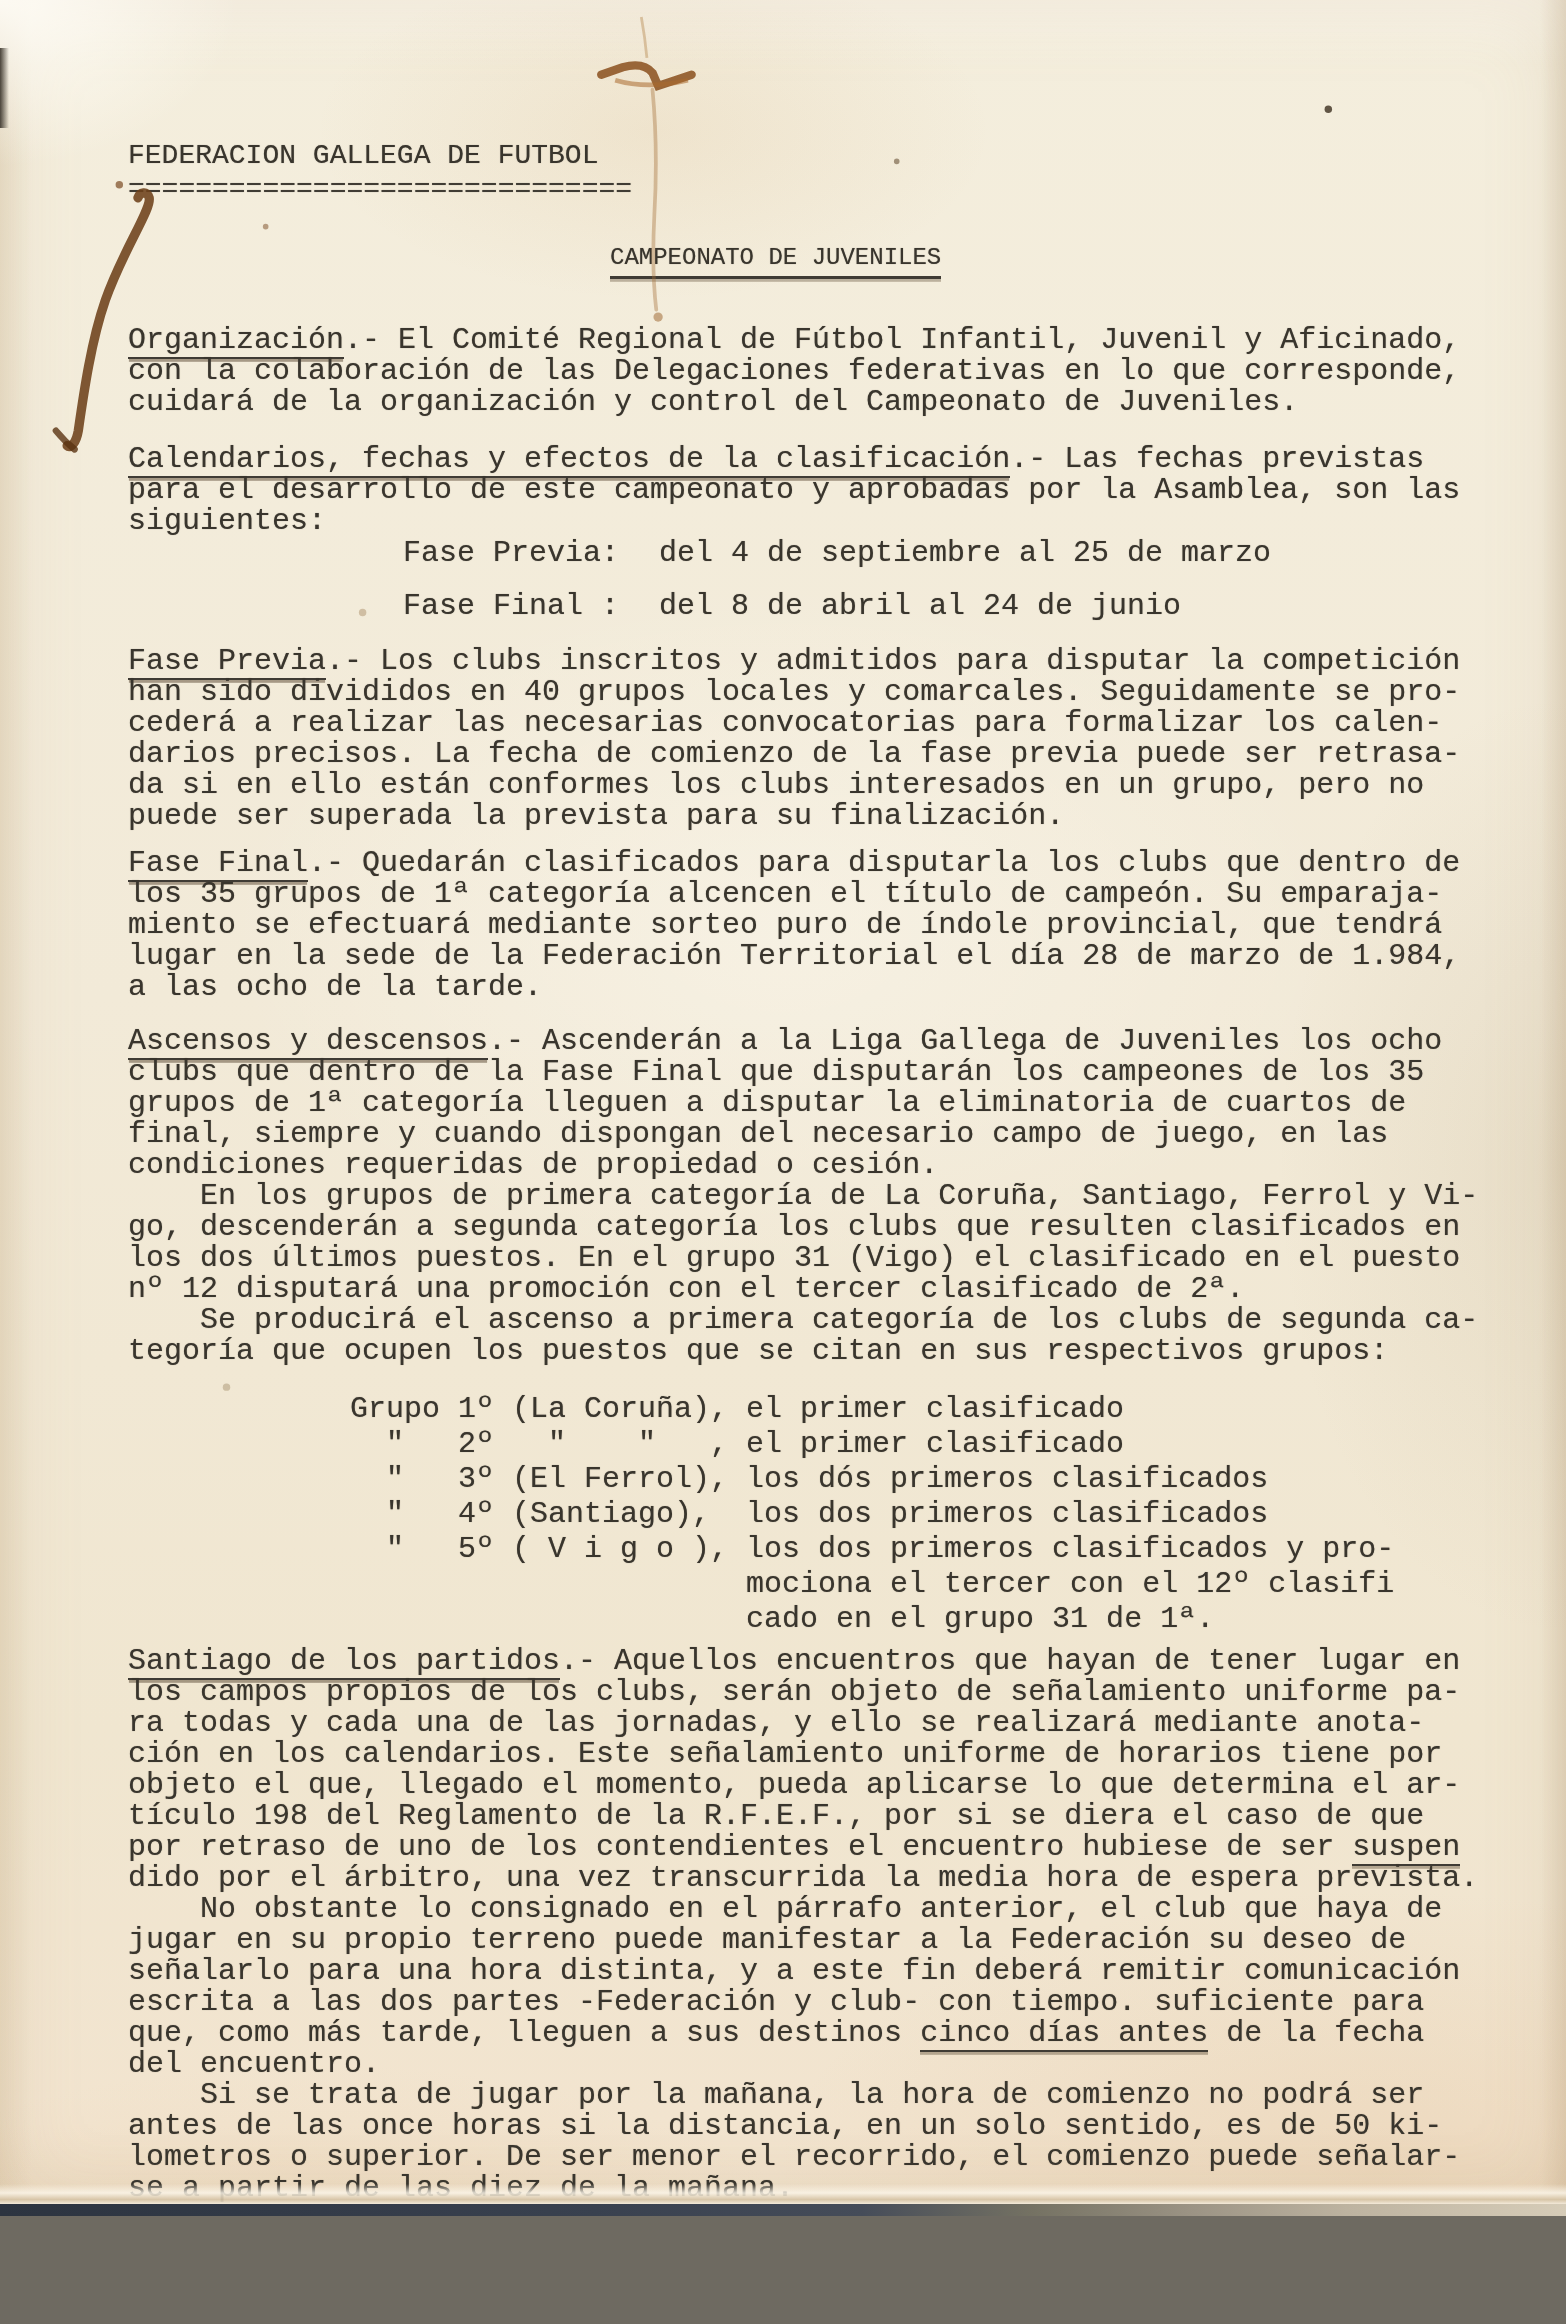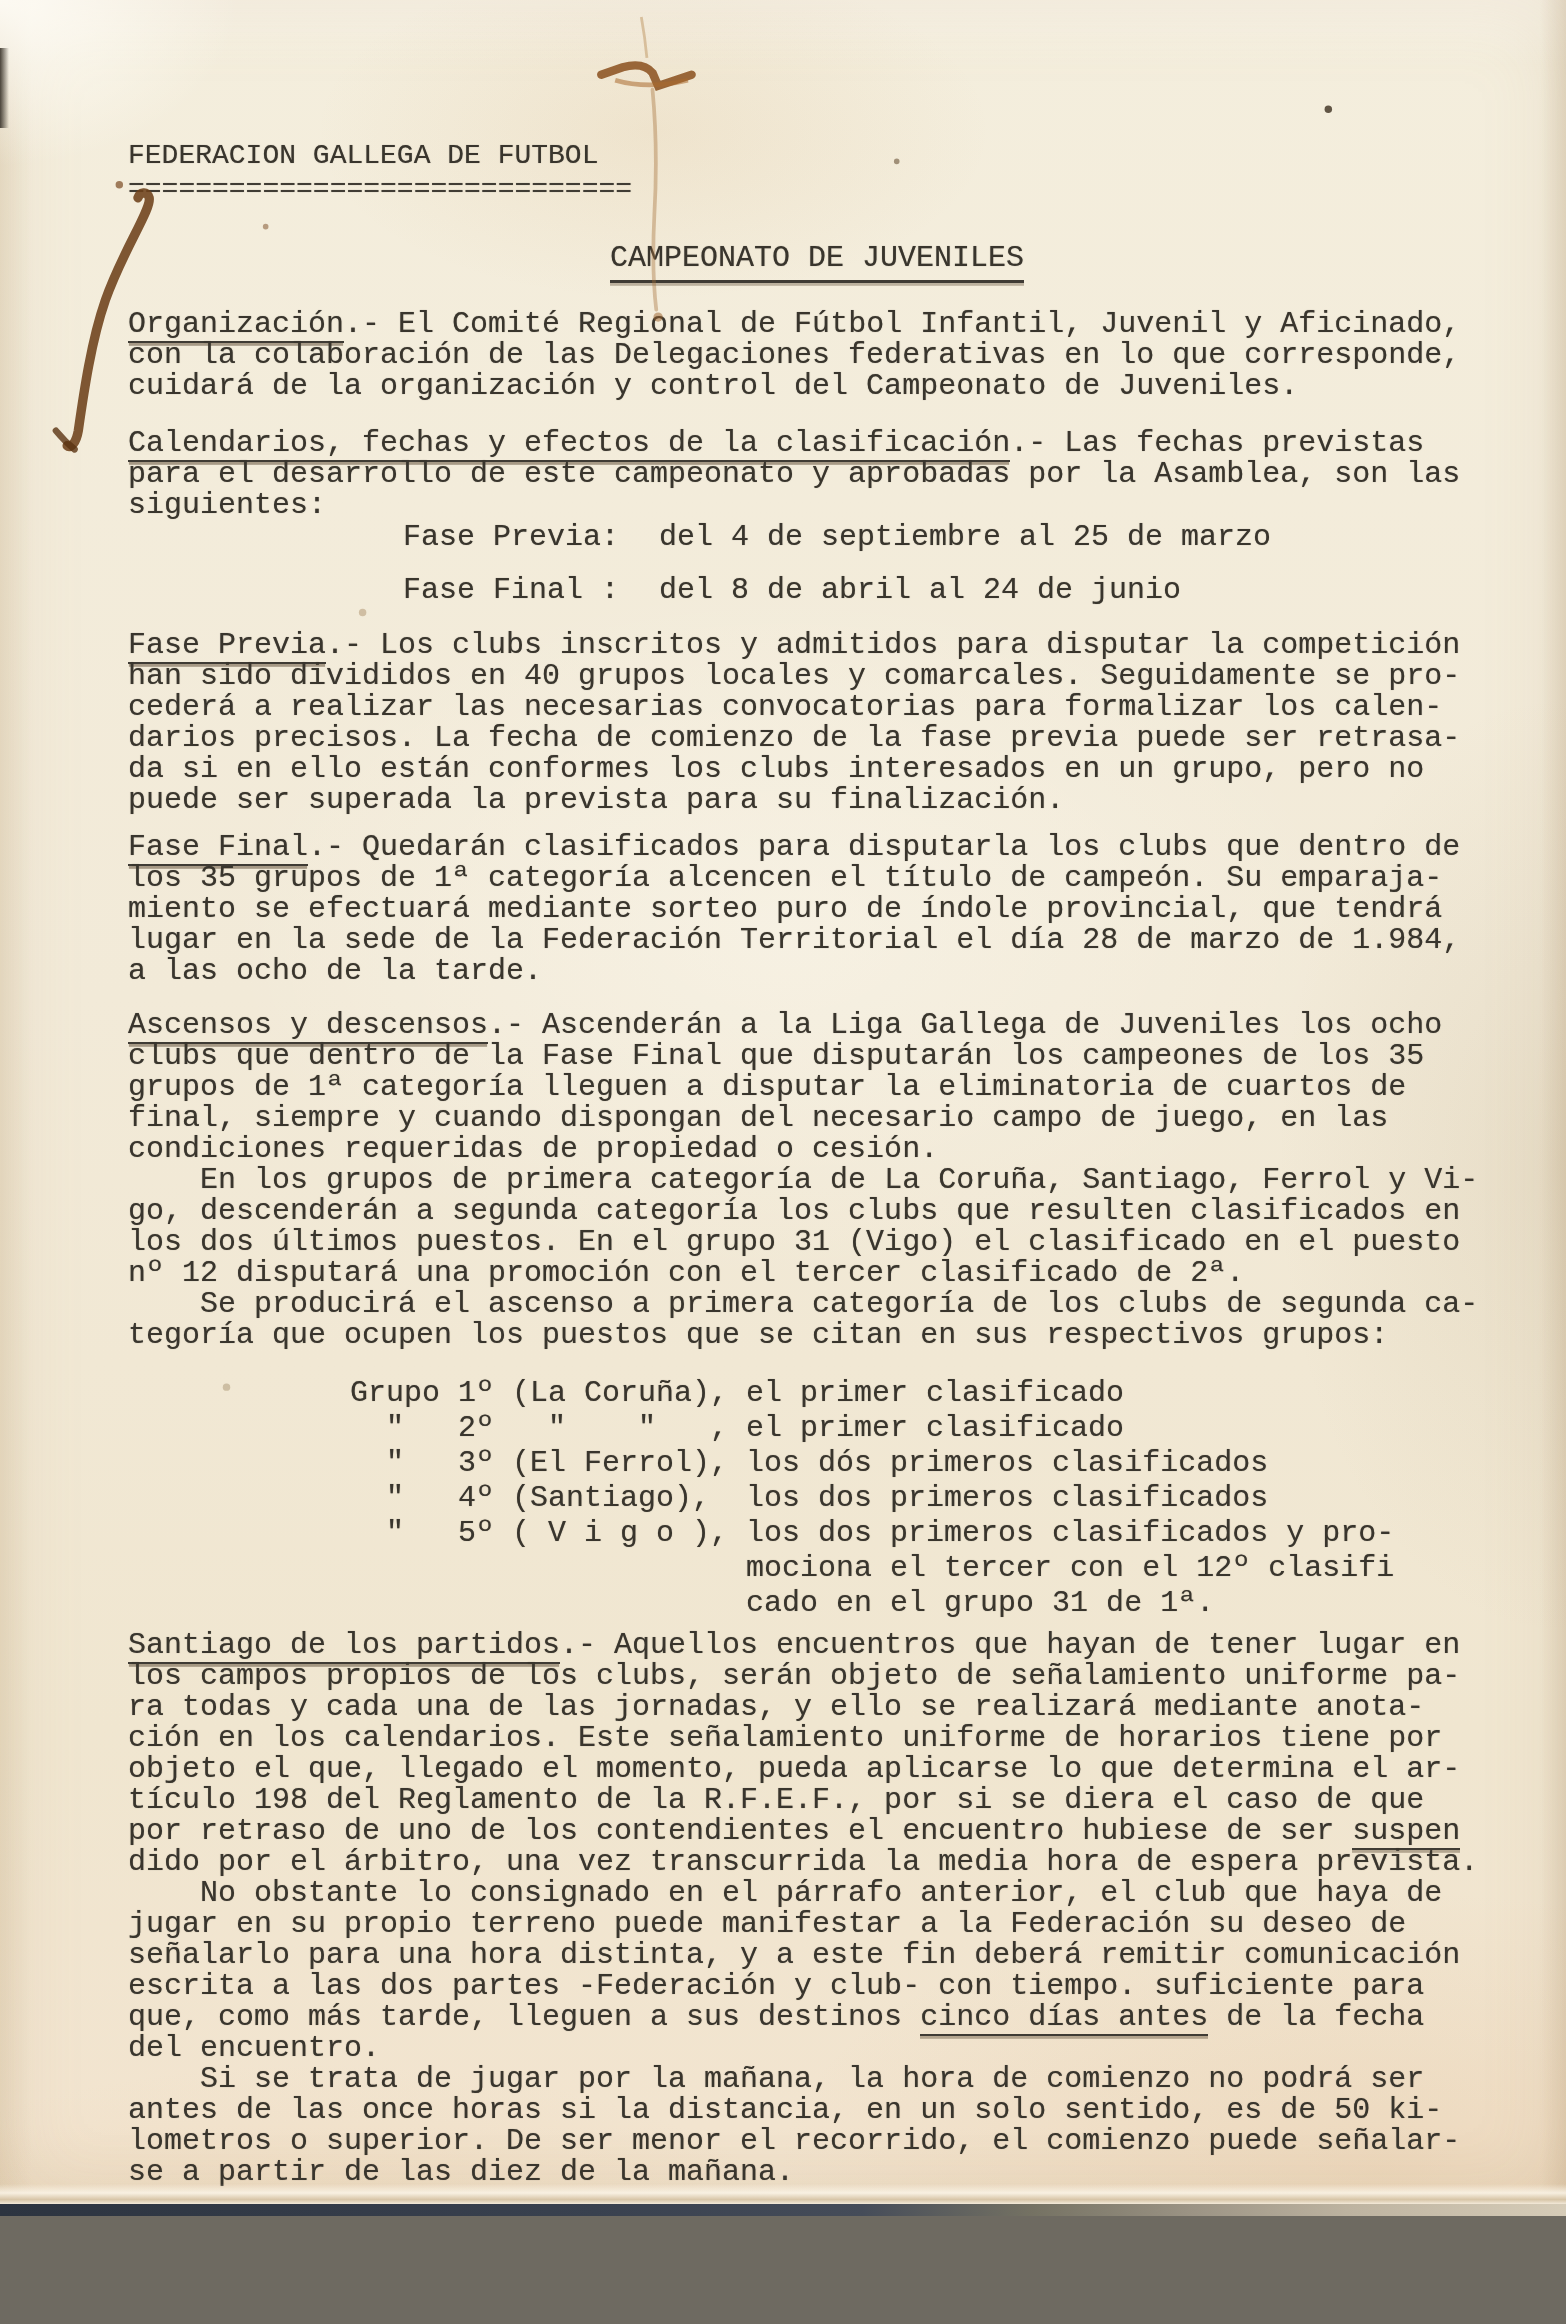--- a/index.html
+++ b/index.html
@@ -25,21 +25,21 @@
     line-height:31px;
     color:#39352d;
     text-shadow:0 0 0.9px rgba(58,54,46,.55);
   }
   .content{position:absolute;left:128px;top:140px;width:1398px;}
   .org{font-size:28px;line-height:32px;}
   .orgrule{font-size:28px;line-height:32px;margin-top:1.9px;letter-spacing:0;color:#403c34;}
   .titlerow{margin-top:32px;margin-left:354px;font-size:32px;line-height:34px;white-space:nowrap;}
   .dashu{border-bottom:4.7px dashed #45413a;padding-bottom:5.6px;}
   .tdash{margin:0 24px;}
-  .subtitle{margin-top:35px;margin-left:482px;font-size:30px;line-height:34px;}
+  .subtitle{margin-top:35px;margin-left:482px;font-size:24px;line-height:34px;}
   .solidu{border-bottom:3.7px solid #3f3b34;padding-bottom:4.7px;box-shadow:0 2.8px 0 rgba(120,104,82,.45);}
   .para{white-space:pre-wrap;}
   .hd{border-bottom:2.8px solid #3f3b34;box-shadow:0 3.7px 0 -0.9px rgba(118,102,80,.62);}
   .u{border-bottom:2.8px solid #3f3b34;box-shadow:0 2.8px 0 rgba(118,102,80,.5);}
   .sched{margin-left:275px;margin-top:1px;}
   .srow{white-space:pre;}
   .srow2{margin-top:22.4px;}
   .ph{display:inline-block;width:198px;}
   .co{display:inline-block;width:58px;}
   .group{margin-left:222px;margin-top:25px;line-height:35px;}
@@ -71,21 +71,21 @@
   <div class="edge-notch"></div>
 
   <div class="content">
 
     <div class="org">FEDERACION GALLEGA DE FUTBOL</div>
     <div class="orgrule">==============================</div>
 
 
     <div class="subtitle"><span class="solidu">CAMPEONATO DE JUVENILES</span></div>
 
-    <div class="para" style="margin-top:34px"><span class="hd">Organización</span><span>.- El Comité Regional de Fútbol Infantil, Juvenil y Aficinado,
+    <div class="para" style="margin-top:50px"><span class="hd">Organización</span><span>.- El Comité Regional de Fútbol Infantil, Juvenil y Aficinado,
 con la colaboración de las Delegaciones federativas en lo que corresponde,
 cuidará de la organización y control del Campeonato de Juveniles.</span></div>
 
     <div class="para" style="margin-top:26px"><span class="hd">Calendarios, fechas y efectos de la clasificación</span><span>.- Las fechas previstas
 para el desarrollo de este campeonato y aprobadas por la Asamblea, son las
 siguientes:</span></div>
 
     <div class="sched">
       <div class="srow"><span class="ph">Fase Previa</span><span class="co">:</span><span>del 4 de septiembre al 25 de marzo</span></div>
       <div class="srow srow2"><span class="ph">Fase Final</span><span class="co">:</span><span>del 8 de abril al 24 de junio</span></div>

